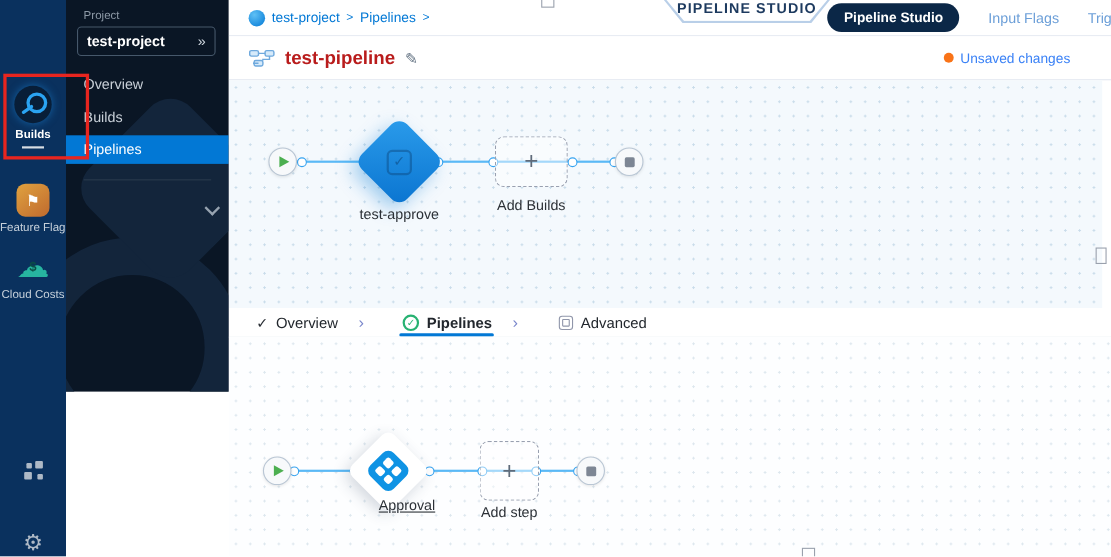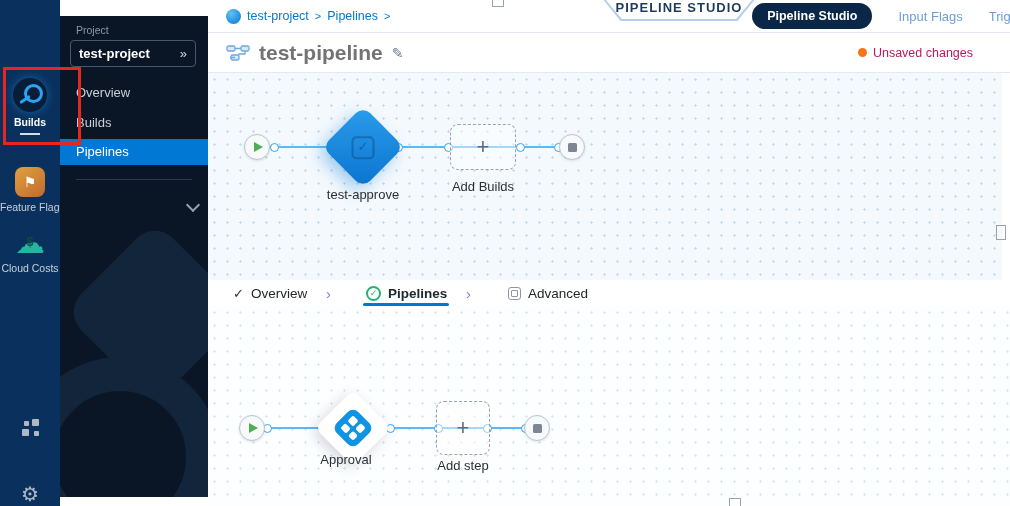--- a/index.html
+++ b/index.html
@@ -20,21 +20,21 @@
   .ff-icon{width:30px;height:30px;margin:0 auto;border-radius:8px;background:linear-gradient(140deg,#e0a23f,#c06a2e);
     color:#fff;font-size:14px;line-height:30px;text-align:center;}
   .cc-icon{width:40px;height:30px;margin:0 auto;position:relative;color:#27b5a0;font-size:30px;line-height:30px;}
   .cc-icon b{position:absolute;left:0;right:0;top:8px;color:#0b4f46;font-size:12px;line-height:12px;}
   .grid-icon{width:18px;height:18px;margin:0 auto;display:grid;grid-template-columns:7px 7px;grid-template-rows:7px 7px;gap:3px;justify-content:center;align-content:center;}
   .grid-icon i{background:#aeb9c6;border-radius:1px;display:block;}
   .grid-icon i.sm{width:5px;height:5px;align-self:end;justify-self:end;}
   .gear{color:#aeb9c6;font-size:20px;line-height:20px;}
 
   
-  #sb2{position:absolute;left:60px;top:0;width:148px;height:481px;background:#0a1625;overflow:hidden;margin-top:16px;}
+  #sb2{position:absolute;left:60px;top:0;width:148px;height:356px;background:#0a1625;overflow:hidden;}
   .wm1{position:absolute;left:-40px;bottom:-60px;width:200px;height:200px;border:34px solid #13253b;border-radius:50%;box-sizing:border-box;}
   .wm2{position:absolute;left:30px;bottom:120px;width:130px;height:130px;background:#13253b;border-radius:26px;transform:rotate(45deg);}
   .proj-label{position:absolute;left:16px;top:8px;color:#8d99a6;font-size:10.5px;}
   .proj-box{position:absolute;left:10px;top:24px;width:126px;height:27px;border:1px solid #46586b;border-radius:4px;
     display:flex;align-items:center;justify-content:space-between;padding:0 8px;box-sizing:border-box;}
   .proj-name{color:#fff;font-weight:bold;font-size:13px;}
   .proj-exp{color:#cdd5dd;font-size:13px;}
   .nav-item{position:absolute;left:0;width:148px;height:26px;line-height:26px;padding-left:16px;box-sizing:border-box;
     color:#c9d0d8;font-size:13px;}
   .nav-item.active{background:#0278d5;color:#fff;}
@@ -53,26 +53,26 @@
   .studio-badge-in{position:absolute;left:2px;top:0;right:2px;bottom:2px;background:#fff;
     clip-path:polygon(0 0,100% 0,84% 100%,16% 100%);}
   .studio-badge span{position:absolute;left:0;right:0;bottom:6px;text-align:center;color:#1d3a5f;
     font-size:13px;font-weight:bold;letter-spacing:1px;}
   .top-tabs{position:absolute;right:-26px;top:0;height:32px;display:flex;align-items:center;gap:26px;}
   .pill-active{background:#0b2747;color:#fff;border-radius:15px;padding:6px 15px;font-size:12.5px;font-weight:bold;white-space:nowrap;}
   .pill-link{color:#6c9fd8;font-size:13px;white-space:nowrap;}
 
   #titlebar{position:absolute;left:0;top:33px;width:802px;height:39px;border-bottom:1px solid #e3e8f1;background:#fff;}
   .ptitle-row{position:absolute;left:18px;top:0;height:39px;display:flex;align-items:center;gap:9px;}
-  .ptitle{font-size:21px;font-weight:bold;color:#737373;}
+  .ptitle{font-size:17px;font-weight:bold;color:#b91c1c;}
   .pencil{color:#667585;font-size:14px;}
   .seg{position:absolute;left:424px;top:9px;height:22px;border:1px solid #a9b1c2;border-radius:12px;background:#fff;display:flex;align-items:center;}
   .seg-on{background:#0b2649;color:#fff;border-radius:12px;padding:0 13px;font-size:10.5px;font-weight:bold;letter-spacing:.6px;line-height:22px;margin:-1px;}
   .seg-off{color:#5a6980;padding:0 13px;font-size:10.5px;font-weight:bold;letter-spacing:.6px;line-height:20px;}
-  .unsaved{position:absolute;right:37px;top:0;height:39px;display:flex;align-items:center;gap:6px;color:#be185d;font-size:12.5px;}
+  .unsaved{position:absolute;right:37px;top:0;height:39px;display:flex;align-items:center;gap:6px;color:#3b82f6;font-size:12.5px;}
   .odot{width:9px;height:9px;border-radius:50%;background:#f97317;}
 
   
   #canvas1{position:absolute;left:0;top:73px;width:794px;height:207px;background:#f4f9fd;
     background-image:radial-gradient(#c9dcea 1px,transparent 1.2px);background-size:13px 13px;}
   #canvas2{position:absolute;left:0;top:306px;width:802px;height:200px;background:#fdfeff;
     background-image:radial-gradient(#dde7ee 1px,transparent 1.2px);background-size:13px 13px;}
   .hline{position:absolute;height:2px;background:#5ab9f6;}
   .conn-dot{position:absolute;width:7px;height:7px;border-radius:50%;background:#fff;border:1.5px solid #36a3f0;}
   .node-circle{position:absolute;width:26px;height:26px;border-radius:50%;background:#f7f9fb;border:1px solid #b9c6d4;
@@ -257,21 +257,21 @@
         <span class="play"></span>
       </div>
       <div class="step-diamond" style="left:118px;top:95px;">
         <div class="hlogo">
             <i></i>
             <i></i>
             <i></i>
             <i></i>
           </div>
       </div>
-      <div class="node-label" style="left:138px;top:146px;">Approval</div>
+      <div class="node-label" style="left:162px;top:146px;text-decoration:underline;">Approval</div>
       <div class="add-box" style="left:228px;top:95px;width:54px;height:54px;">
         <span>+</span>
       </div>
       <div class="node-label" style="left:255px;top:152px;">Add step</div>
       <div class="node-circle" style="left:316px;top:109px;">
         <span class="stopsq"></span>
       </div>
       <div class="artifact" style="left:521px;top:192px;width:10px;height:10px;"></div>
     </div>
 

